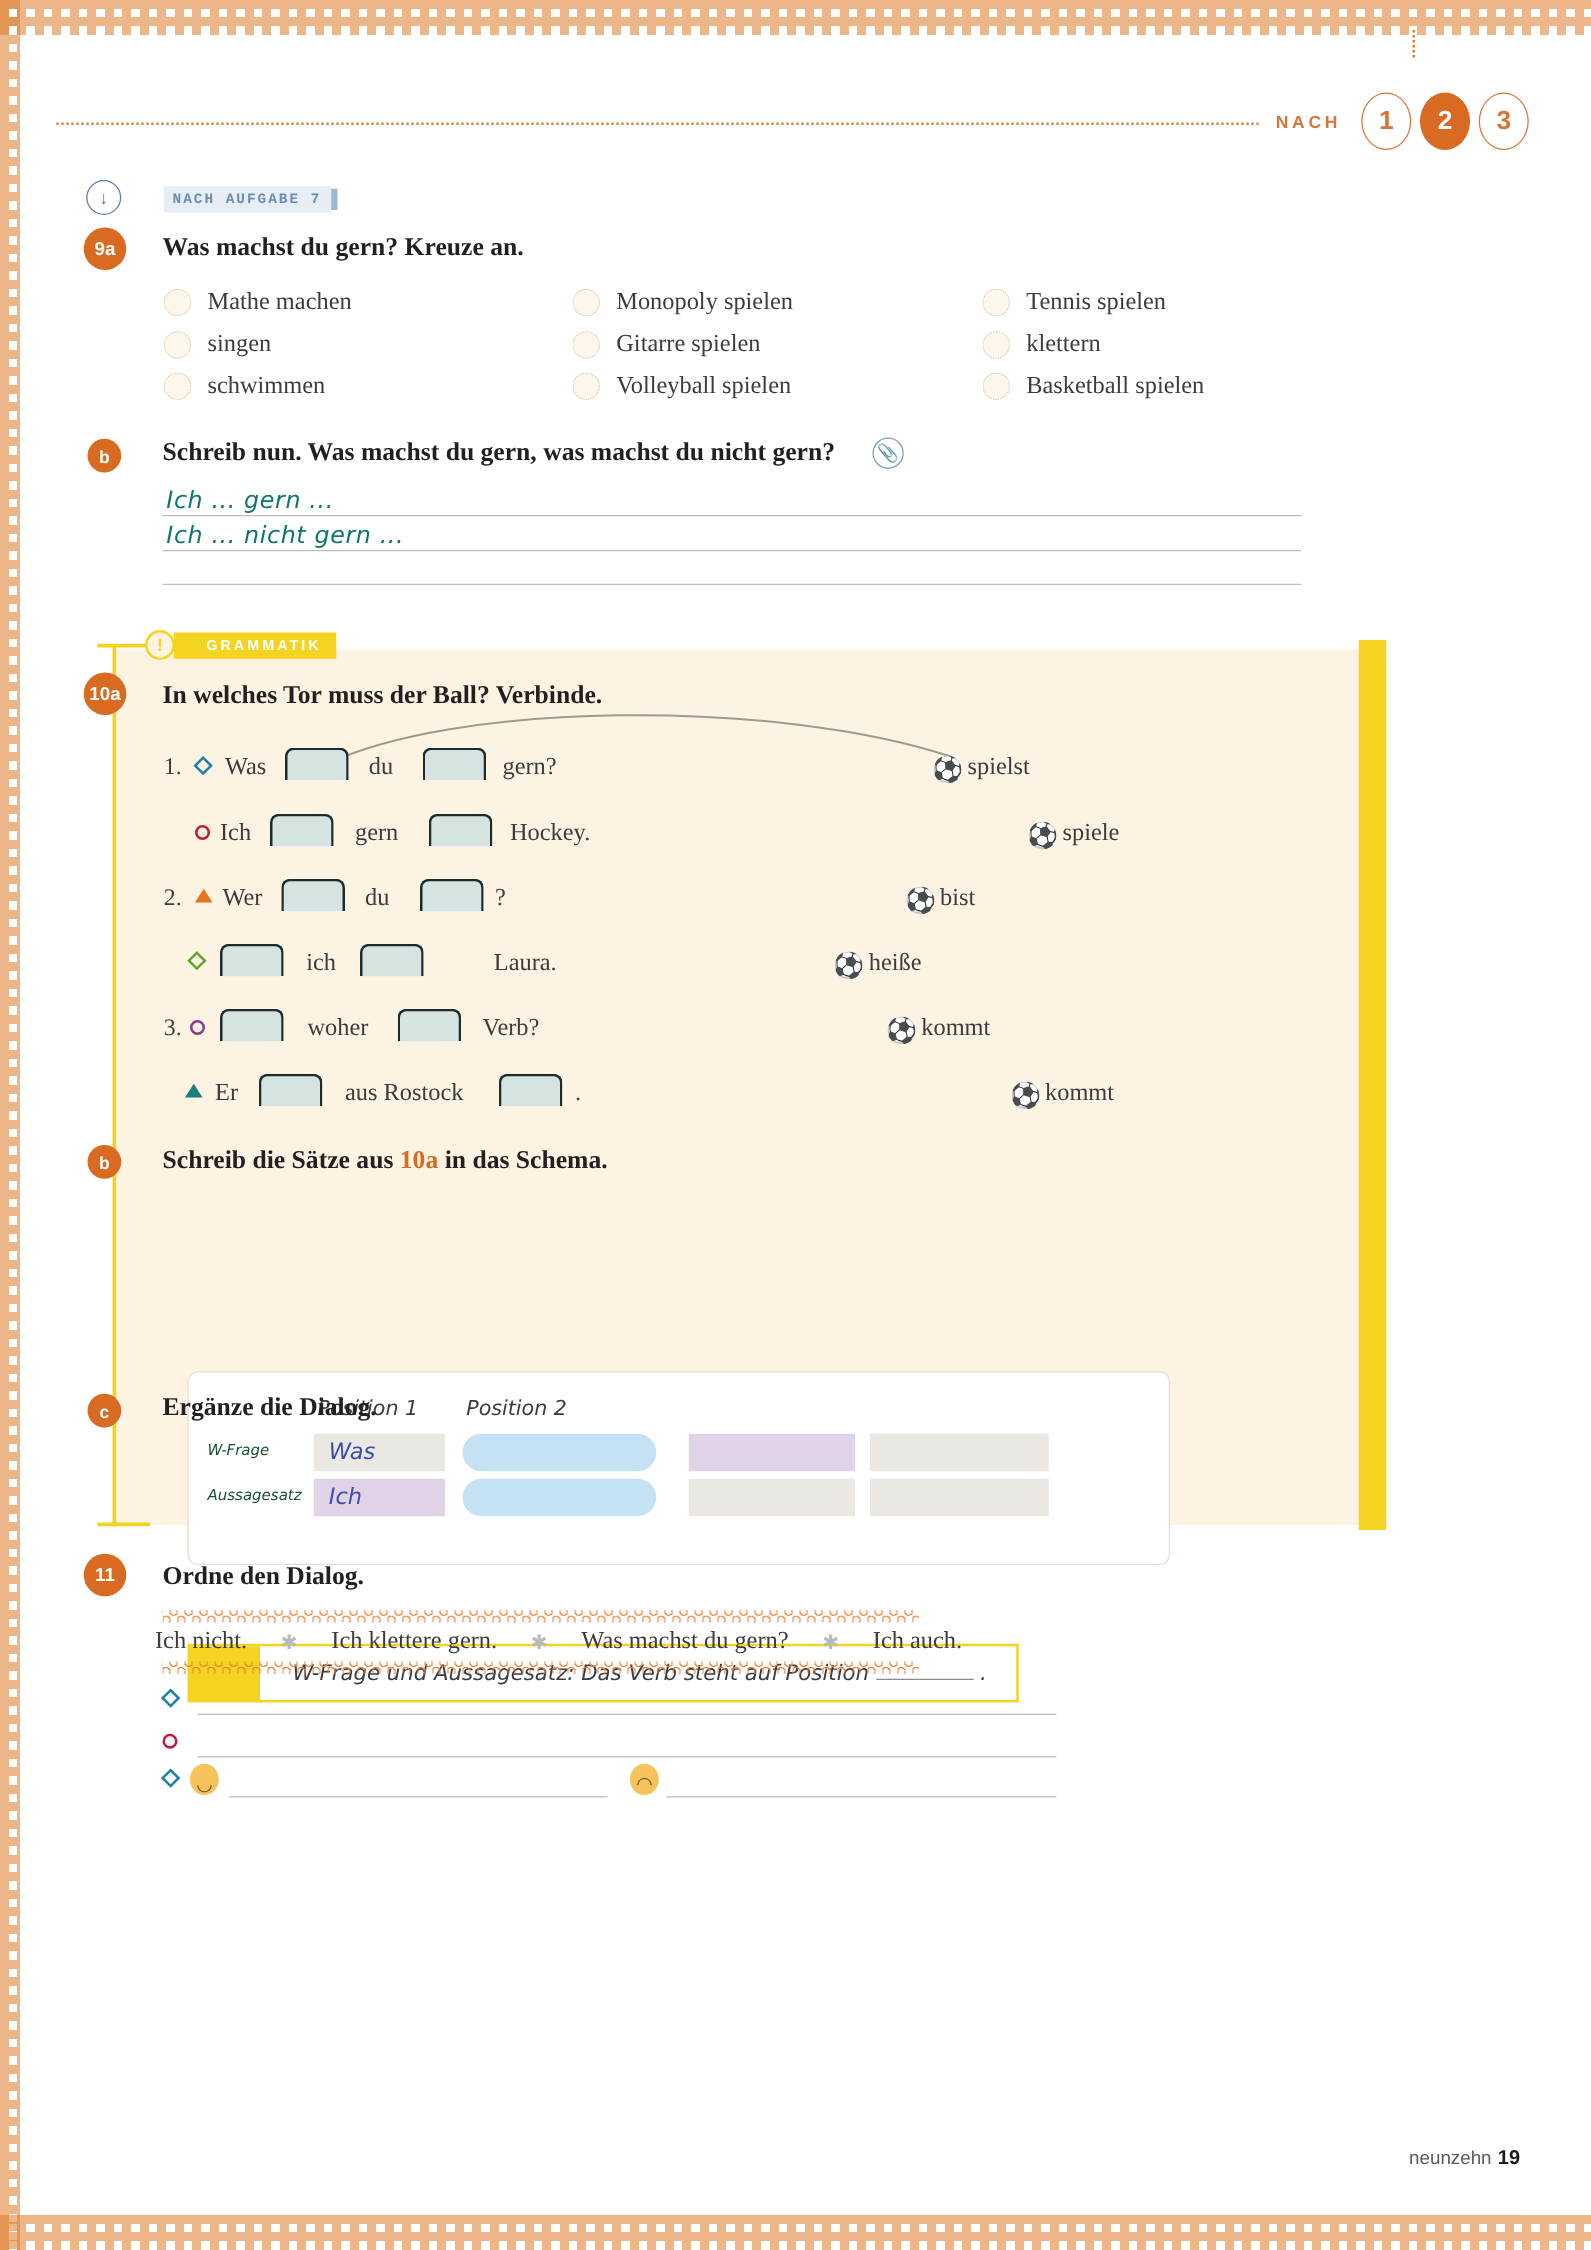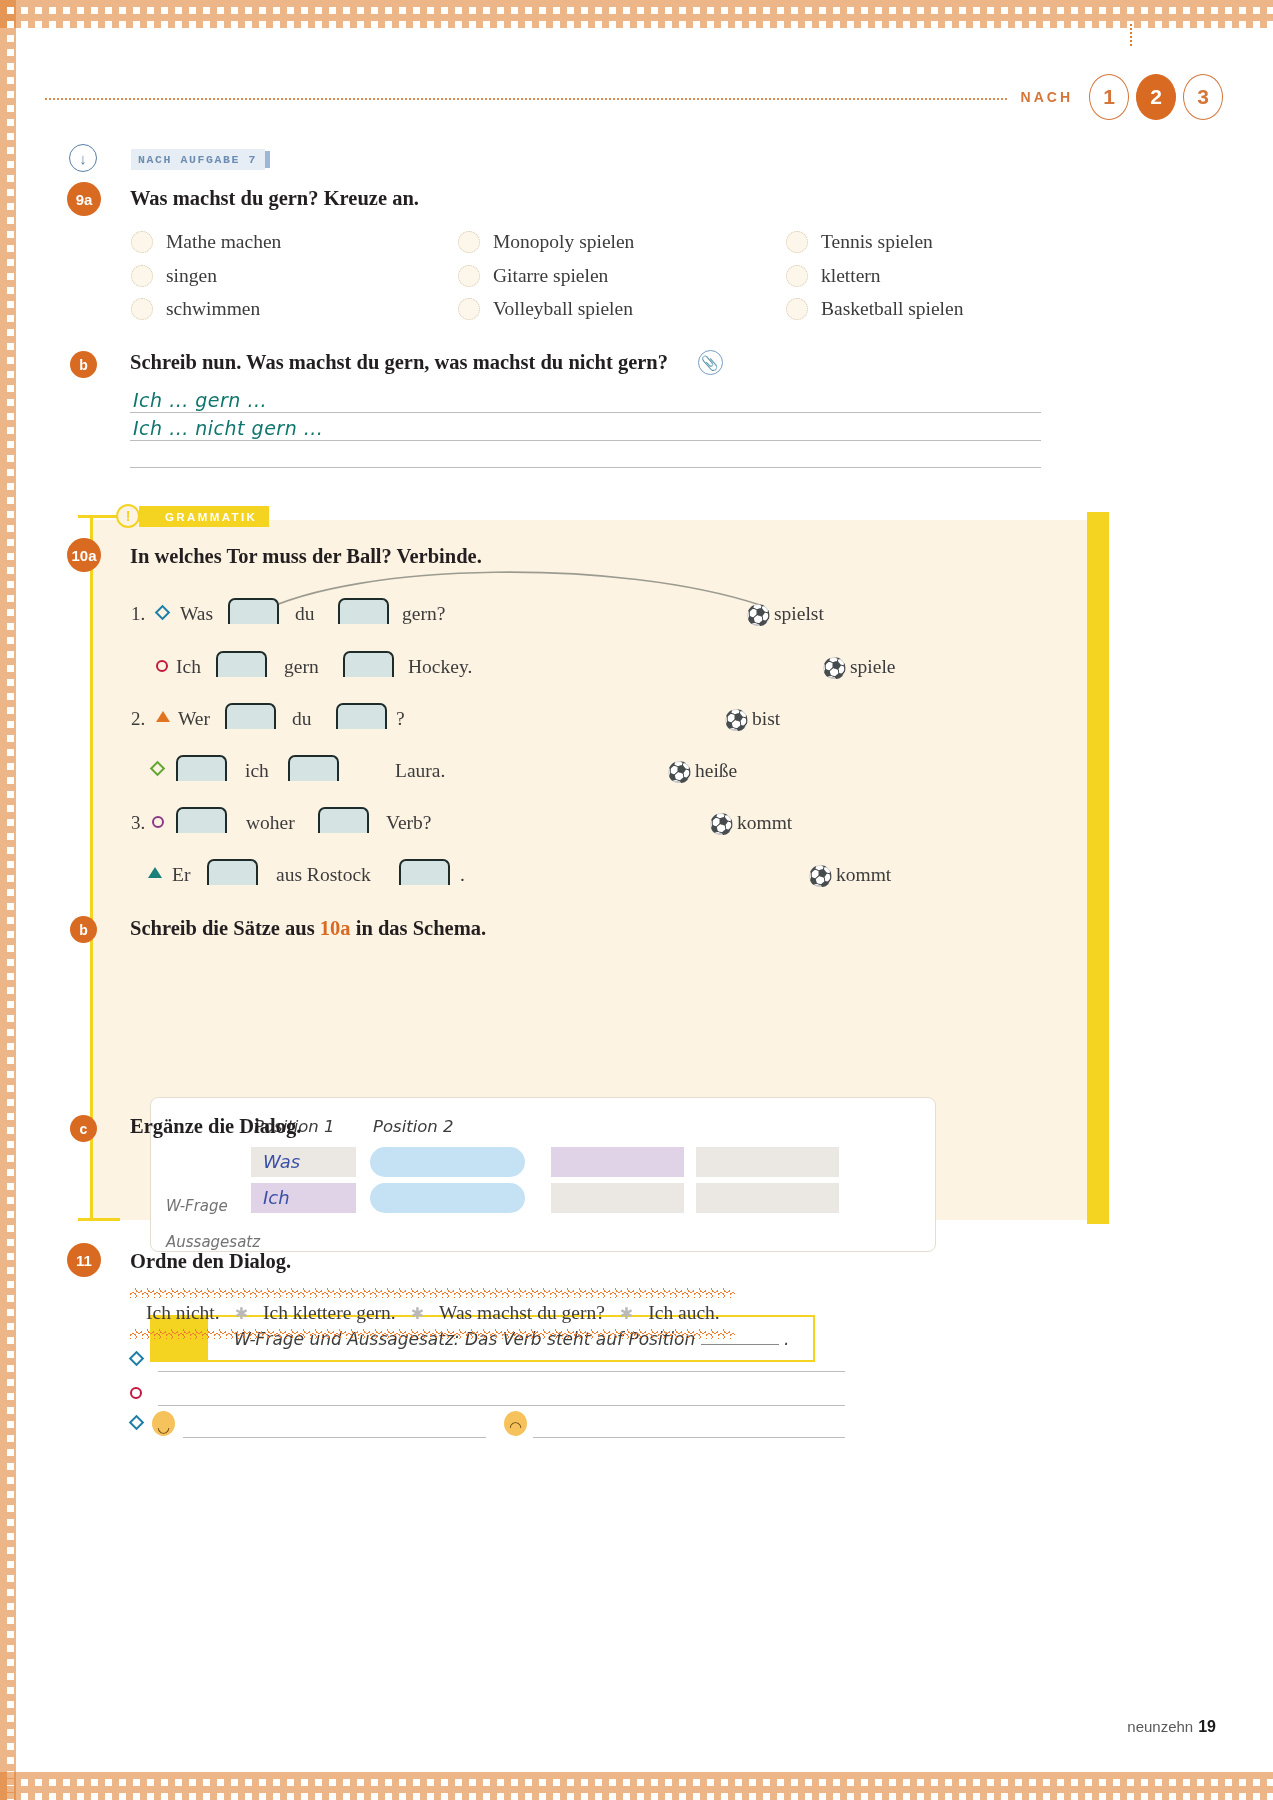--- a/index.html
+++ b/index.html
@@ -192,21 +192,21 @@
   .schema{
     position:absolute; left:150px; top:1097px; width:786px; height:155px;
     background:#ffffff; border:1.2px solid #e4ddd0; border-radius:8px;
   }
   .schema-head{
     position:absolute; font-family:"DejaVu Sans", sans-serif;
     font-style:italic; font-size:16.5px; color:#3c3c3c;
   }
   .schema-rowlabel{
     position:absolute; font-family:"DejaVu Sans", sans-serif;
-    font-style:italic; font-size:15px; color:#737373;margin-top:44px;
+    font-style:italic; font-size:12px; color:#14532d;
   }
   .cell{ position:absolute; height:30px; }
   .cell.gray{ background:#ebe8e4; }
   .cell.purple{ background:#e0d3e8; }
   .cell.blue{ background:#c5e2f5; border-radius:16px; }
   .cell-hand{
     position:absolute; font-family:"DejaVu Sans", sans-serif;
     font-style:italic; font-size:18px; color:#3b4fa8;
   }
 
@@ -429,21 +429,21 @@
     <span>W-Frage und Aussagesatz: Das Verb steht auf Position</span>
     <span class="rule-blank"></span>
     <span>.</span>
   </div>
 </div>
 
 <div class="bullet" style="left:67px; top:1243px;">11</div>
 <div class="task-title" style="left:130px; top:1250px;">Ordne den Dialog.</div>
 
 <div class="wave" style="left:130px; top:1288px; width:605px;"></div>
-<div class="wordbank" style="left:146px; top:1302px;">
+<div class="wordbank" style="left:124px; top:1302px;gap:12px;">
   <span>Ich nicht.</span>
   <span class="wb-sep">✱</span>
   <span>Ich klettere gern.</span>
   <span class="wb-sep">✱</span>
   <span>Was machst du gern?</span>
   <span class="wb-sep">✱</span>
   <span>Ich auch.</span>
 </div>
 <div class="wave" style="left:130px; top:1329px; width:605px;"></div>
 

